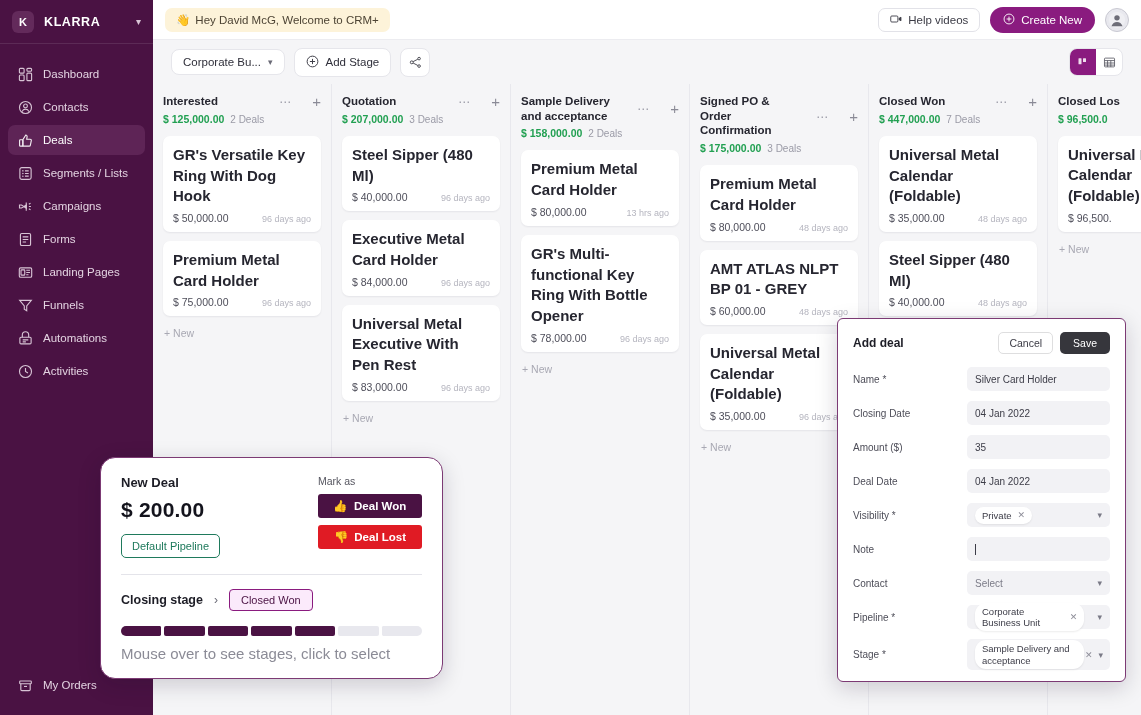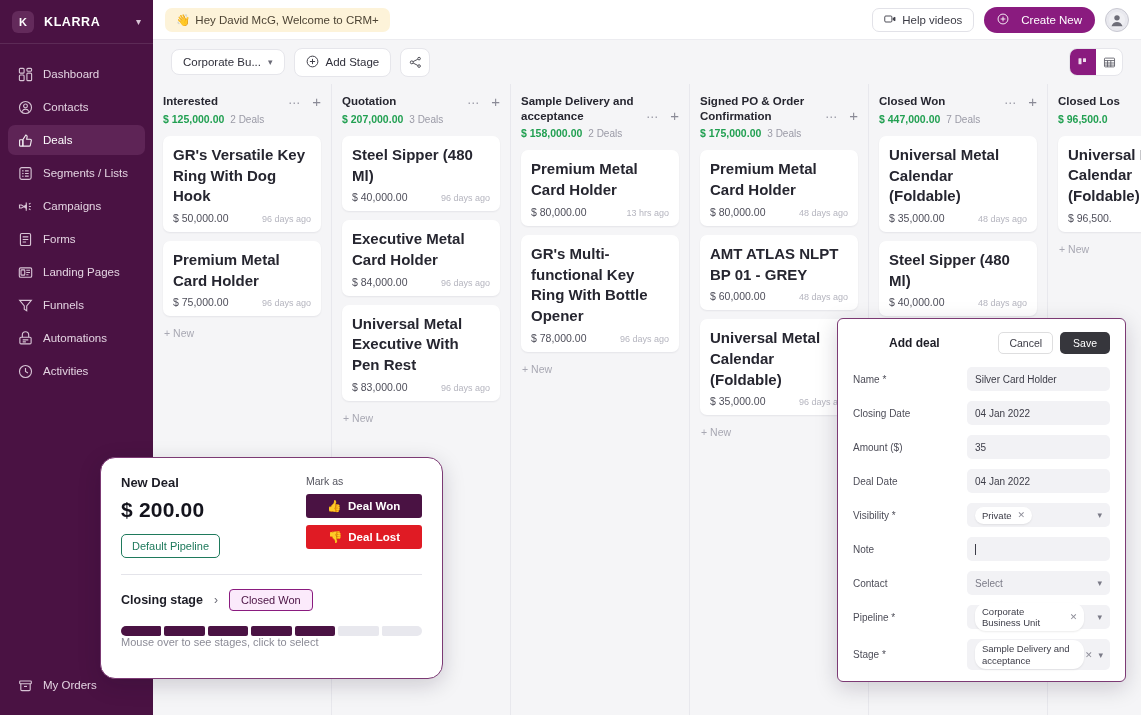--- a/index.html
+++ b/index.html
@@ -54,21 +54,21 @@
     background: #fdf3d9; color: #4d4434; font-size: 11.5px;
     padding: 5px 11px; border-radius: 7px; display: flex; align-items: center; gap: 5px;
   }
   .topbar-spacer { flex: 1; }
   .btn-help {
     display: flex; align-items: center; gap: 6px;
     border: 1px solid #e2e2e8; background: #fff; border-radius: 7px;
     padding: 5px 11px; font-size: 11.5px; color: #3b3b45; cursor: pointer;
   }
   .btn-create {
-    display: flex; align-items: center; gap: 12px;
+    display: flex; align-items: center; gap: 6px;
     background: #8a1b7f; color: #fff; border: none; border-radius: 16px;
     padding: 6px 13px; font-size: 11.5px; cursor: pointer;
   }
   .avatar {
     width: 24px; height: 24px; border-radius: 50%;
     background: #e8e8ee; border: 1px solid #c9c9d2;
     display: flex; align-items: center; justify-content: center; cursor: pointer;
   }
 
   .toolbar { height: 44px; display: flex; align-items: center; padding: 0 18px; gap: 9px; flex: 0 0 44px; }
@@ -82,21 +82,21 @@
     border-radius: 8px; display: flex; align-items: center; justify-content: center; cursor: pointer;
   }
   .toolbar-spacer { flex: 1; }
   .view-toggle { display: flex; background: #fff; border: 1px solid #e6e6eb; border-radius: 8px; overflow: hidden; }
   .view-btn { width: 26px; height: 26px; display: flex; align-items: center; justify-content: center; cursor: pointer; }
   .view-btn.active { background: #8a1b7f; }
 
   
   .board { flex: 1; display: flex; overflow: hidden; }
   .column { width: 179px; flex: 0 0 179px; border-right: 1px solid #e8e8ed; padding: 10px 10px 0 10px; }
-  .col-head { display: flex; align-items: flex-end; gap: 11px; }
+  .col-head { display: flex; align-items: center; gap: 20px; }
   .col-title { flex: 1; font-size: 11.5px; font-weight: bold; color: #262630; line-height: 1.28; }
   .col-dots { color: #9a9aa6; font-size: 12px; letter-spacing: 1px; cursor: pointer; line-height: 1; padding-top: 1px;}
   .col-plus { color: #8a8a96; font-size: 15px; cursor: pointer; line-height: 1; }
   .col-meta { display: flex; align-items: baseline; gap: 6px; margin-top: 4px; }
   .col-amount { font-size: 10.5px; font-weight: bold; color: #22a052; }
   .col-deals { font-size: 10px; color: #9a9aa6; }
   .cards { margin-top: 11px; }
   .card {
     background: #fff; border-radius: 7px; padding: 9px 10px 8px 10px;
     margin-bottom: 9px; box-shadow: 0 1px 2px rgba(20,20,40,.07); cursor: pointer;
@@ -114,21 +114,21 @@
     box-shadow: 0 6px 22px rgba(20,10,40,.18); z-index: 40; padding: 17px 20px;
   }
   .dp-top { display: flex; }
   .dp-left { flex: 1; }
   .dp-title { font-size: 13px; font-weight: bold; color: #1d1d26; }
   .dp-amount { font-size: 21px; font-weight: bold; color: #13131c; margin-top: 8px; letter-spacing: .2px; }
   .dp-pipeline {
     display: inline-block; margin-top: 12px; border: 1px solid #1f7a5c;
     color: #1f7a5c; font-size: 11px; border-radius: 5px; padding: 5px 10px; cursor: pointer;
   }
-  .dp-right { width: 116px; }
+  .dp-right { width: 104px; }
   .dp-markas { font-size: 10.5px; color: #55555f; margin-bottom: 7px; }
   .dp-won, .dp-lost {
     display: flex; align-items: center; justify-content: center; gap: 6px;
     color: #fff; font-size: 11.5px; font-weight: bold; border-radius: 3px;
     height: 24px; cursor: pointer; margin-bottom: 7px;
   }
   .dp-won { background: #4a1243; }
   .dp-lost { background: #e01b24; }
   .dp-divider { border-top: 1px solid #e4e4ea; margin: 16px 0 0 0; }
   .dp-stagerow { display: flex; align-items: center; gap: 11px; margin-top: 14px; }
@@ -136,30 +136,30 @@
   .dp-arrow { color: #6b6b76; font-size: 12px; }
   .dp-chip {
     background: #fbeafb; border: 1px solid #8a1b7f; color: #4a1243;
     font-size: 11px; border-radius: 4px; padding: 4px 11px; cursor: pointer;
   }
   .dp-bar { display: flex; gap: 3px; margin-top: 15px; }
   .dp-seg { height: 10px; flex: 1; border-radius: 2px; background: #e8e8ee; cursor: pointer; }
   .dp-seg.fill { background: #4a1243; }
   .dp-seg.first { border-top-left-radius: 7px; border-bottom-left-radius: 7px; }
   .dp-seg.last { border-top-right-radius: 7px; border-bottom-right-radius: 7px; }
-  .dp-hint { font-size: 11px; color: #8b8b96; }
+  .dp-hint { font-size: 15px; color: #8b8b96; margin-top: 9px; }
 
   
   .add-deal {
     position: absolute; left: 837px; top: 318px; width: 289px; height: 364px;
     background: #fff; border: 1px solid #7c3a74; border-radius: 6px;
     box-shadow: 0 6px 22px rgba(20,10,40,.18); z-index: 45; padding: 13px 15px 0 15px;
   }
   .ad-head { display: flex; align-items: center; margin-bottom: 13px; }
-  .ad-title { font-size: 12px; font-weight: bold; color: #1d1d26; flex: 1; margin-left: 36px; }
+  .ad-title { font-size: 12px; font-weight: bold; color: #1d1d26; flex: 1; }
   .ad-cancel {
     border: 1px solid #dededf; background: #fff; color: #3b3b45;
     font-size: 10.5px; border-radius: 5px; padding: 4px 10px; margin-right: 7px; cursor: pointer;
   }
   .ad-save {
     border: none; background: #36363c; color: #fff;
     font-size: 10.5px; border-radius: 5px; padding: 5px 13px; cursor: pointer;
   }
   .frow { display: flex; align-items: center; margin-bottom: 10px; }
   .flabel { width: 114px; flex: 0 0 114px; font-size: 10px; color: #4d4d58; }

